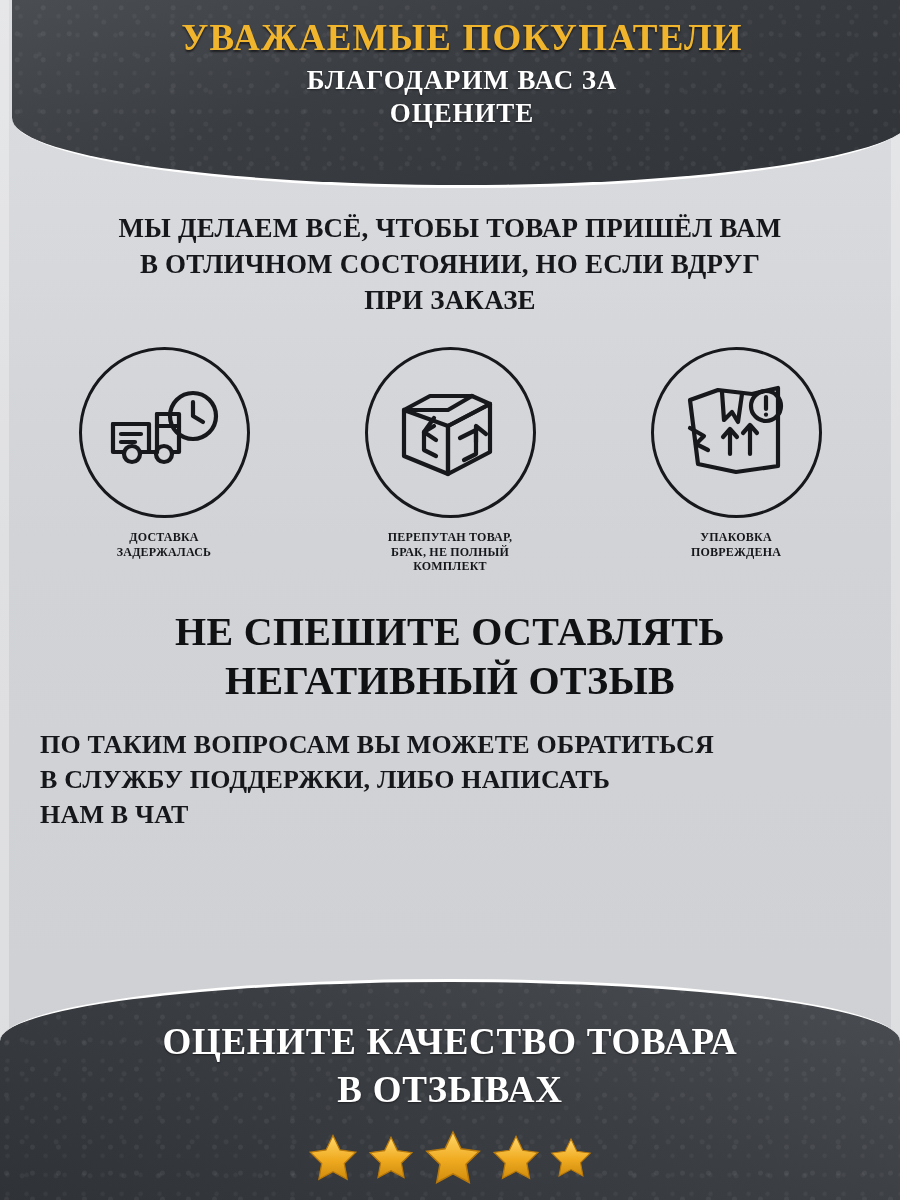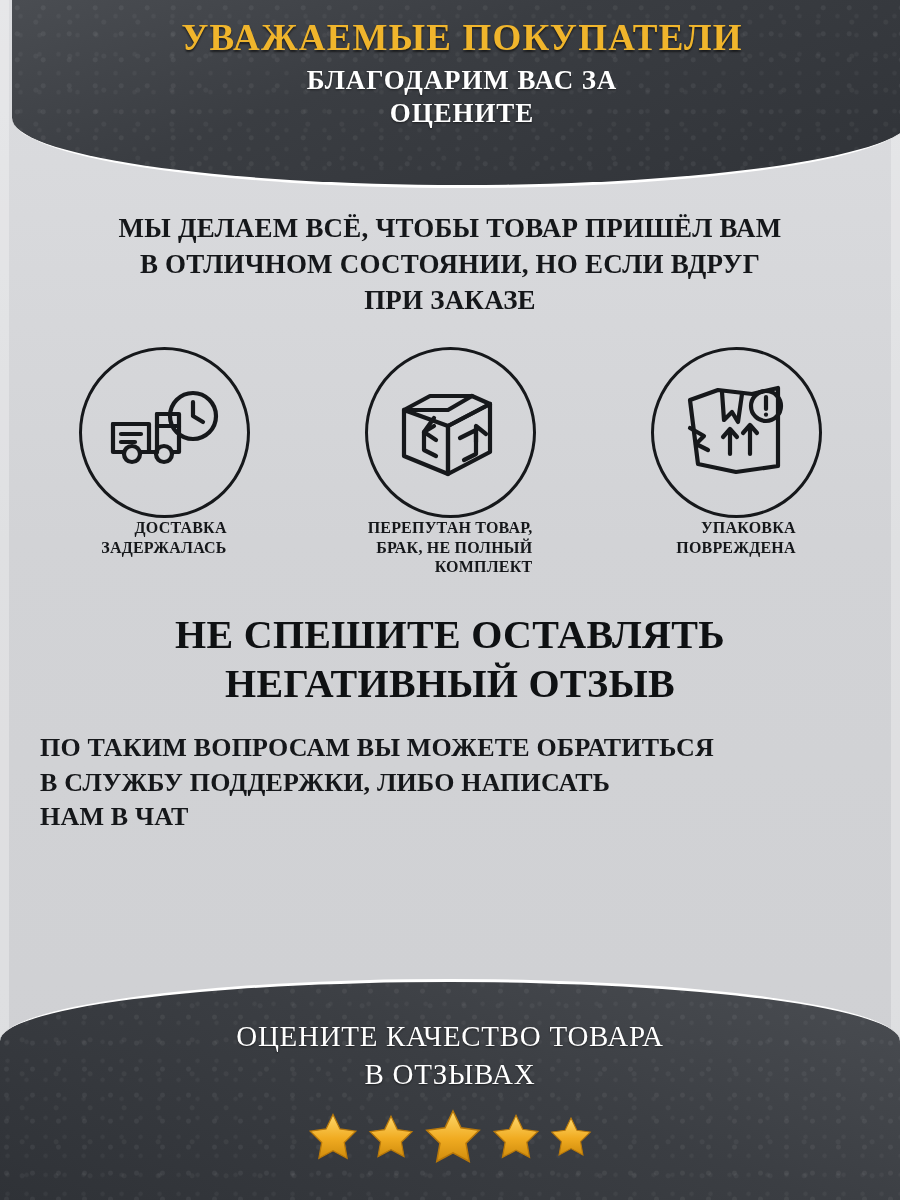--- a/index.html
+++ b/index.html
@@ -101,22 +101,23 @@
     width: 165px;
     height: 165px;
     border-radius: 50%;
     border: 3px solid #16181b;
     display: flex;
     align-items: center;
     justify-content: center;
     background: transparent;
   }
   .icon-caption {
-    text-align: right;
-    font-size: 16px;
+    margin-top: 12px;
+    text-align: center;
+    font-size: 12px;
     font-weight: bold;
     color: #15171a;
     line-height: 1.24;
     letter-spacing: 0.2px;
   }
 
   
   .headline {
     margin: 34px auto 10px;
     width: 800px;
@@ -155,22 +156,22 @@
     border-radius: 50% 50% 0 0 / 62px 62px 0 0;
   }
   .footer-inner {
     position: absolute;
     top: 36px;
     left: 0;
     width: 900px;
     text-align: center;
   }
   .footer-text {
-    font-size: 29px;
-    font-weight: normal;
+    font-size: 37px;
+    font-weight: bold;
     color: #ffffff;
     line-height: 1.3;
     letter-spacing: 0.7px;
     text-shadow: 0 1px 2px rgba(0,0,0,0.5);
   }
   .stars {
     margin-top: 14px;
     display: flex;
     justify-content: center;
     align-items: center;

